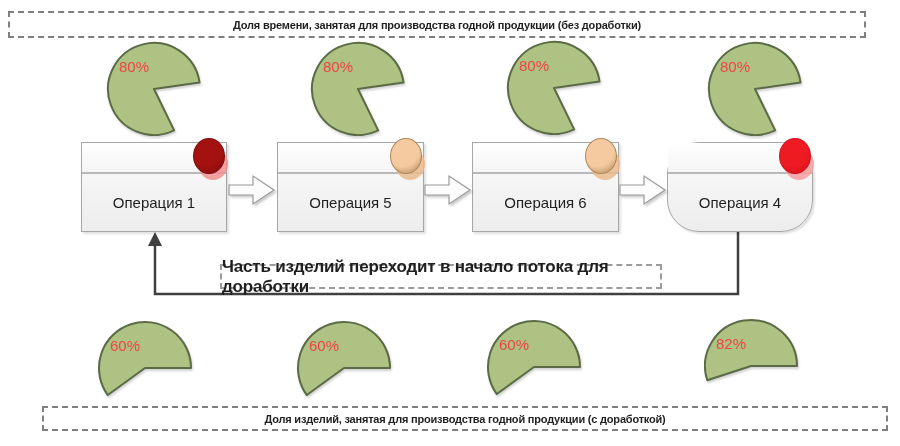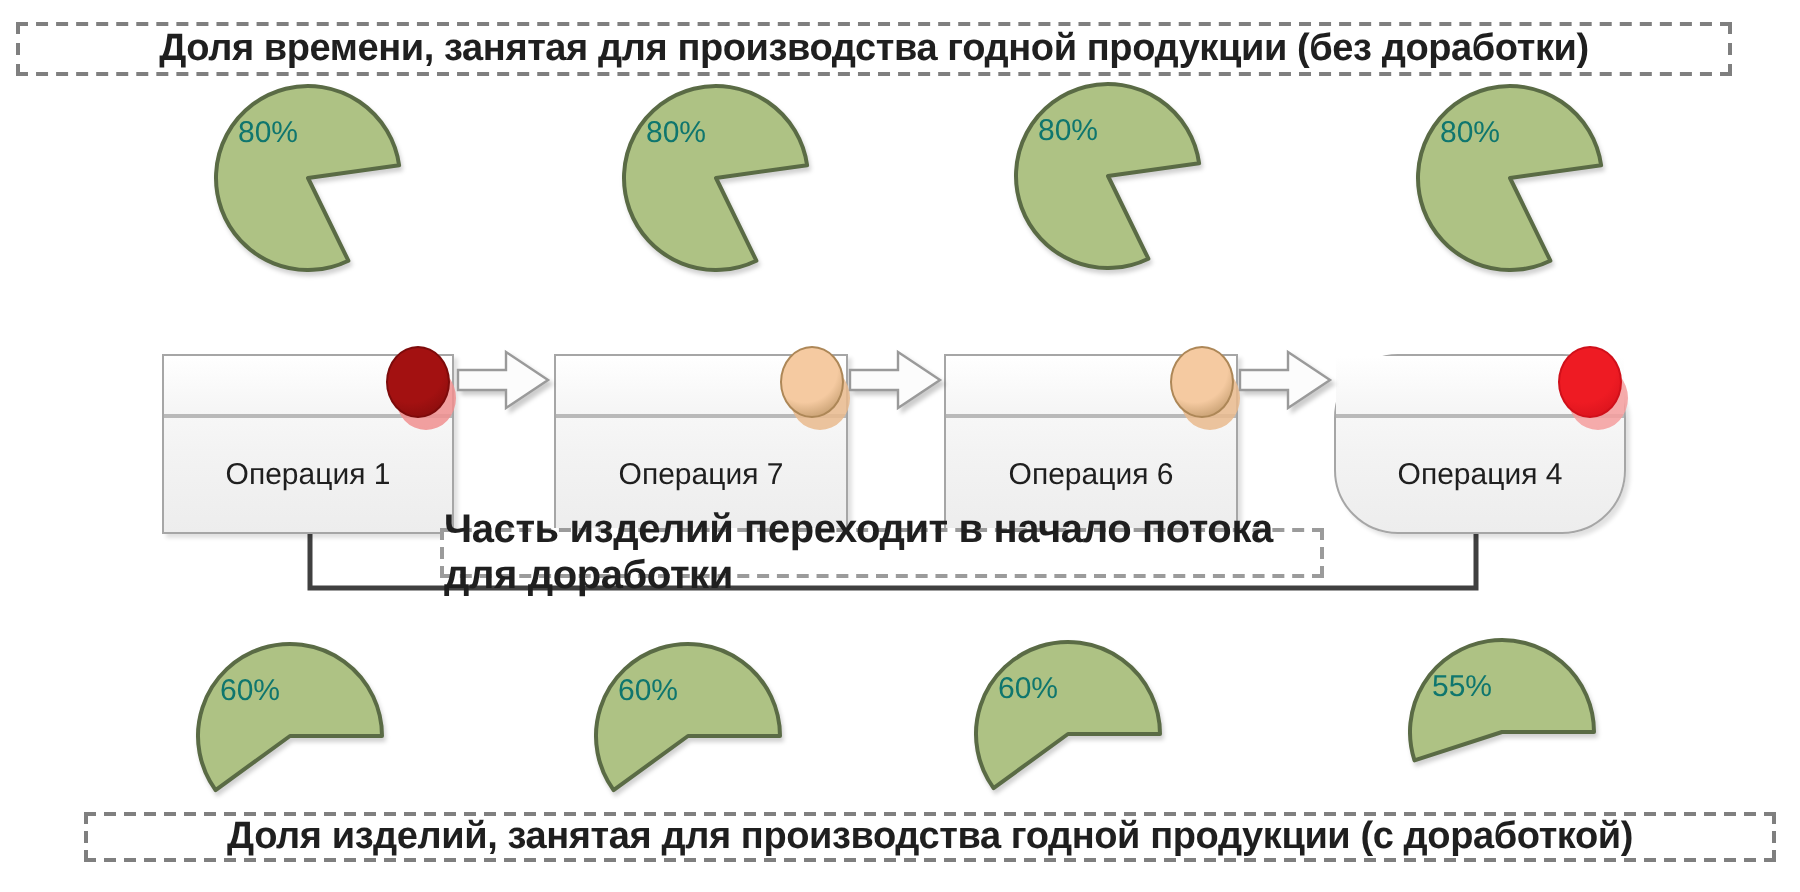--- a/index.html
+++ b/index.html
@@ -1,49 +1,49 @@
 <!DOCTYPE html>
 <html><head>
 <meta charset="utf-8">
 <style>
   html,body{margin:0;padding:0;background:#fff;}
   #canvas{position:relative;width:900px;height:446px;background:#fff;overflow:hidden;
           font-family:"Liberation Sans",sans-serif;color:#1f1f1f;}
 
   .banner{position:absolute;border:2px dashed #7f7f7f;background:#fff;
           display:flex;align-items:center;justify-content:center;
-          font-size:19px;font-weight:700;letter-spacing:-0.2px;box-sizing:border-box;}
+          font-size:11px;font-weight:700;letter-spacing:-0.2px;box-sizing:border-box;}
   #banner-top{left:8px;top:11px;width:858px;height:27px;}
   #banner-bottom{left:42px;top:406px;width:846px;height:25px;}
 
   .pie-wrap{position:absolute;width:100px;height:100px;}
   .pie-wrap svg{filter:drop-shadow(1.5px 2px 1px rgba(0,0,0,0.18));}
-  .pie-label{position:absolute;left:15px;top:19px;font-size:15px;color:#0f766e;}
+  .pie-label{position:absolute;left:15px;top:19px;font-size:15px;color:#ef4444;}
 
   .op-box{position:absolute;top:142px;height:90px;box-sizing:border-box;
           border:1px solid #a6a6a6;background:linear-gradient(180deg,#fdfdfd 0%,#f3f3f3 55%,#ededed 100%);
-          box-shadow:2px 2px 2px rgba(0,0,0,0.12);margin-top:35px;}
+          box-shadow:2px 2px 2px rgba(0,0,0,0.12);}
   .op-header{position:absolute;left:0;top:0;width:100%;height:31px;box-sizing:border-box;
              border-bottom:2px solid #b9b9b9;background:linear-gradient(180deg,#ffffff,#f5f5f5);}
   .op-label{position:absolute;left:0;top:31px;width:100%;height:57px;
             display:flex;align-items:center;justify-content:center;font-size:15px;}
   .dot-wrap{position:absolute;right:-1px;top:-5px;width:40px;height:46px;}
   .dot{position:absolute;border-radius:50%;}
   .dot-back{left:11px;top:10px;width:28px;height:30px;opacity:0.85;}
   .dot-front{left:6px;top:0;width:30px;height:34px;}
 
   .flow-arrow{position:absolute;top:174px;width:48px;height:32px;}
   .flow-arrow svg{filter:drop-shadow(2px 2px 1px rgba(0,0,0,0.2));}
 
   #feedback-svg{position:absolute;left:0;top:0;width:900px;height:446px;pointer-events:none;}
 
   #feedback-label{position:absolute;left:220px;top:264px;width:442px;height:25px;
                   border:2px dashed #9b9b9b;background:#fff;box-sizing:border-box;
                   display:flex;align-items:center;justify-content:center;
-                  font-size:20px;font-weight:700;letter-spacing:-0.2px;}
+                  font-size:17px;font-weight:700;letter-spacing:-0.2px;}
 </style>
 </head>
 <body>
 
 <div id="canvas">
 
   <div class="banner" id="banner-top">
     <span>Доля времени, занятая для производства годной продукции (без доработки)</span>
   </div>
 
@@ -80,21 +80,21 @@
   <div class="op-box" style="left:81px;width:146px;">
     <div class="op-header"></div>
     <div class="op-label">Операция 1</div>
     <div class="dot-wrap">
       <div class="dot dot-back" style="background: rgb(241, 144, 144); border: 1px solid rgb(241, 144, 144);"></div>
       <div class="dot dot-front" style="background: radial-gradient(circle at 38% 32%, rgb(163, 17, 17) 55%, rgb(125, 11, 11) 100%); border: 1px solid rgb(125, 11, 11);"></div>
     </div>
   </div>
   <div class="op-box" style="left:277px;width:147px;">
     <div class="op-header"></div>
-    <div class="op-label">Операция 7</div>
+    <div class="op-label">Операция 5</div>
     <div class="dot-wrap">
       <div class="dot dot-back" style="background: rgb(234, 187, 142); border: 1px solid rgb(234, 187, 142);"></div>
       <div class="dot dot-front" style="background: radial-gradient(circle at 38% 32%, rgb(245, 202, 161) 55%, rgb(173, 135, 87) 100%); border: 1px solid rgb(173, 135, 87);"></div>
     </div>
   </div>
   <div class="op-box" style="left:472px;width:147px;">
     <div class="op-header"></div>
     <div class="op-label">Операция 6</div>
     <div class="dot-wrap">
       <div class="dot dot-back" style="background: rgb(234, 187, 142); border: 1px solid rgb(234, 187, 142);"></div>
@@ -145,20 +145,20 @@
   <div class="pie-wrap" style="left:484px;top:317px;">
     <svg width="100" height="100" viewBox="0 0 100 100">
         <path fill="#aec284" stroke="#5a6b45" stroke-width="2" stroke-linejoin="round" d="M50,50 L96.00,50.00 A46,46 0 1 0 12.79,77.04 Z"></path>
       </svg>
     <span class="pie-label">60%</span>
   </div>
   <div class="pie-wrap" style="left:701px;top:316px;">
     <svg width="100" height="100" viewBox="0 0 100 100">
         <path fill="#aec284" stroke="#5a6b45" stroke-width="2" stroke-linejoin="round" d="M50,50 L96.00,50.00 A46,46 0 1 0 6.25,64.21 Z"></path>
       </svg>
-    <span class="pie-label">55%</span>
+    <span class="pie-label">82%</span>
   </div>
 
   <div class="banner" id="banner-bottom">
     <span>Доля изделий, занятая для производства годной продукции (с доработкой)</span>
   </div>
 
 </div>
 
 </body></html>

